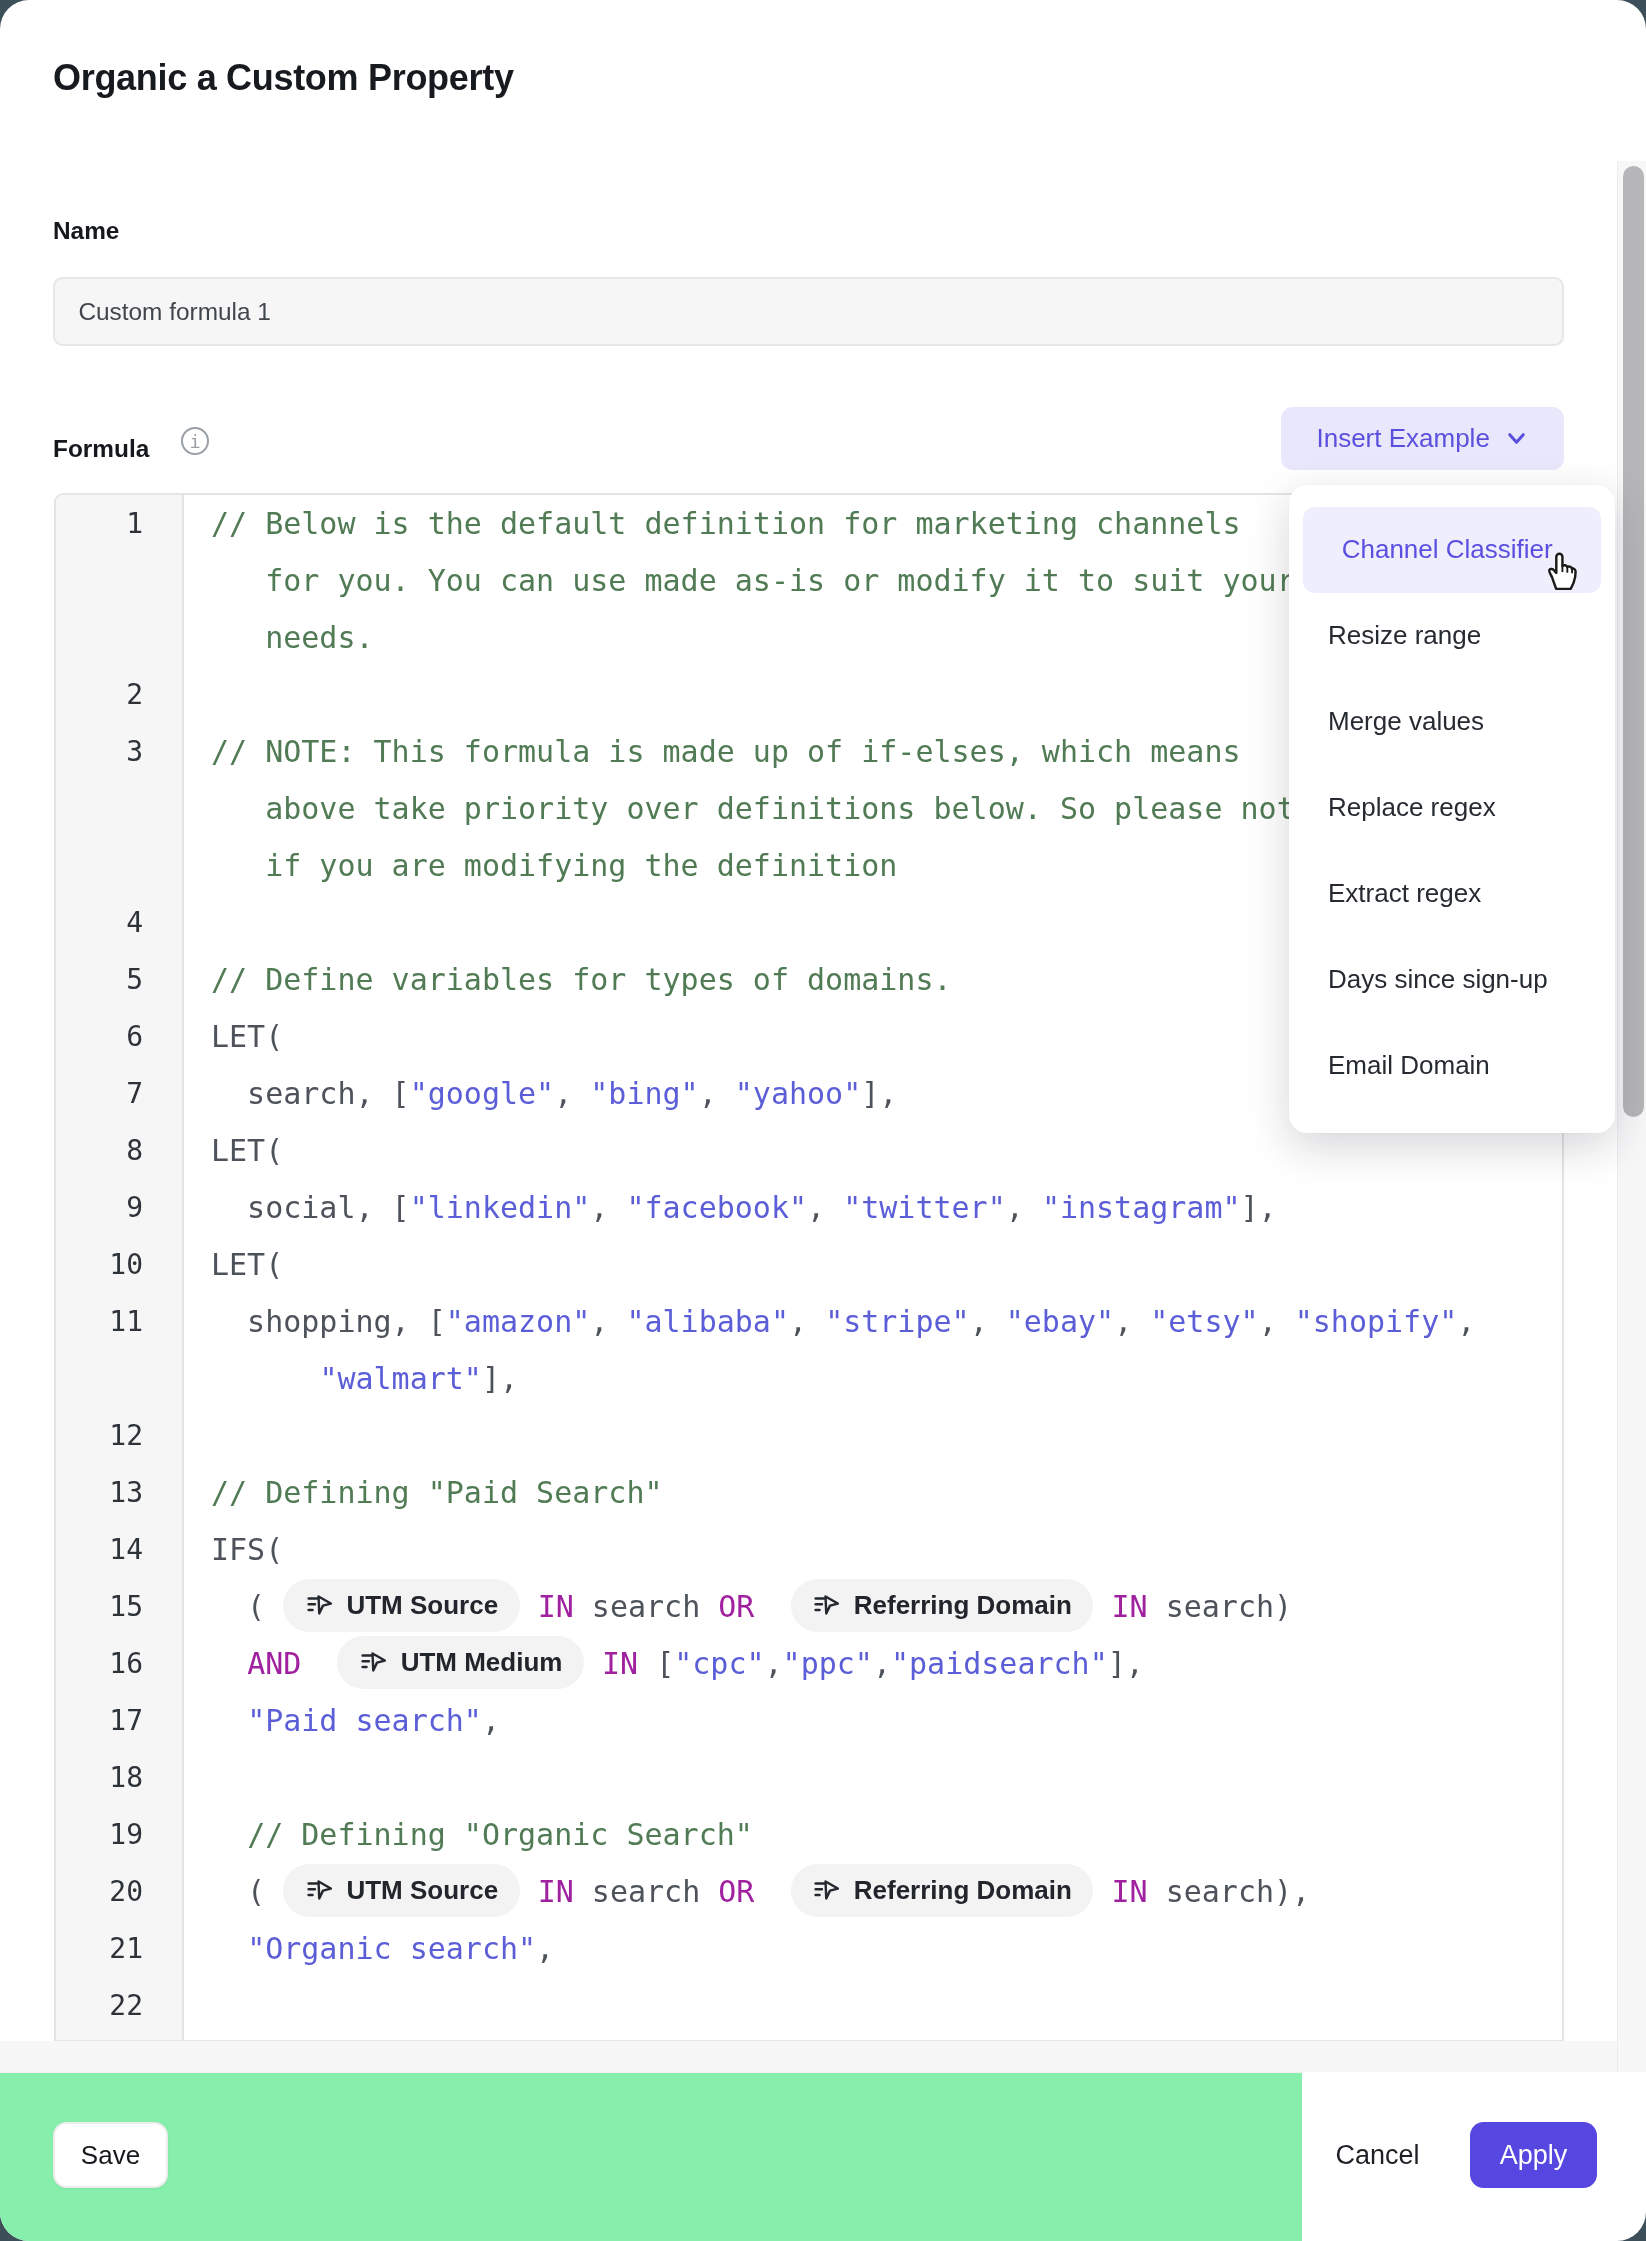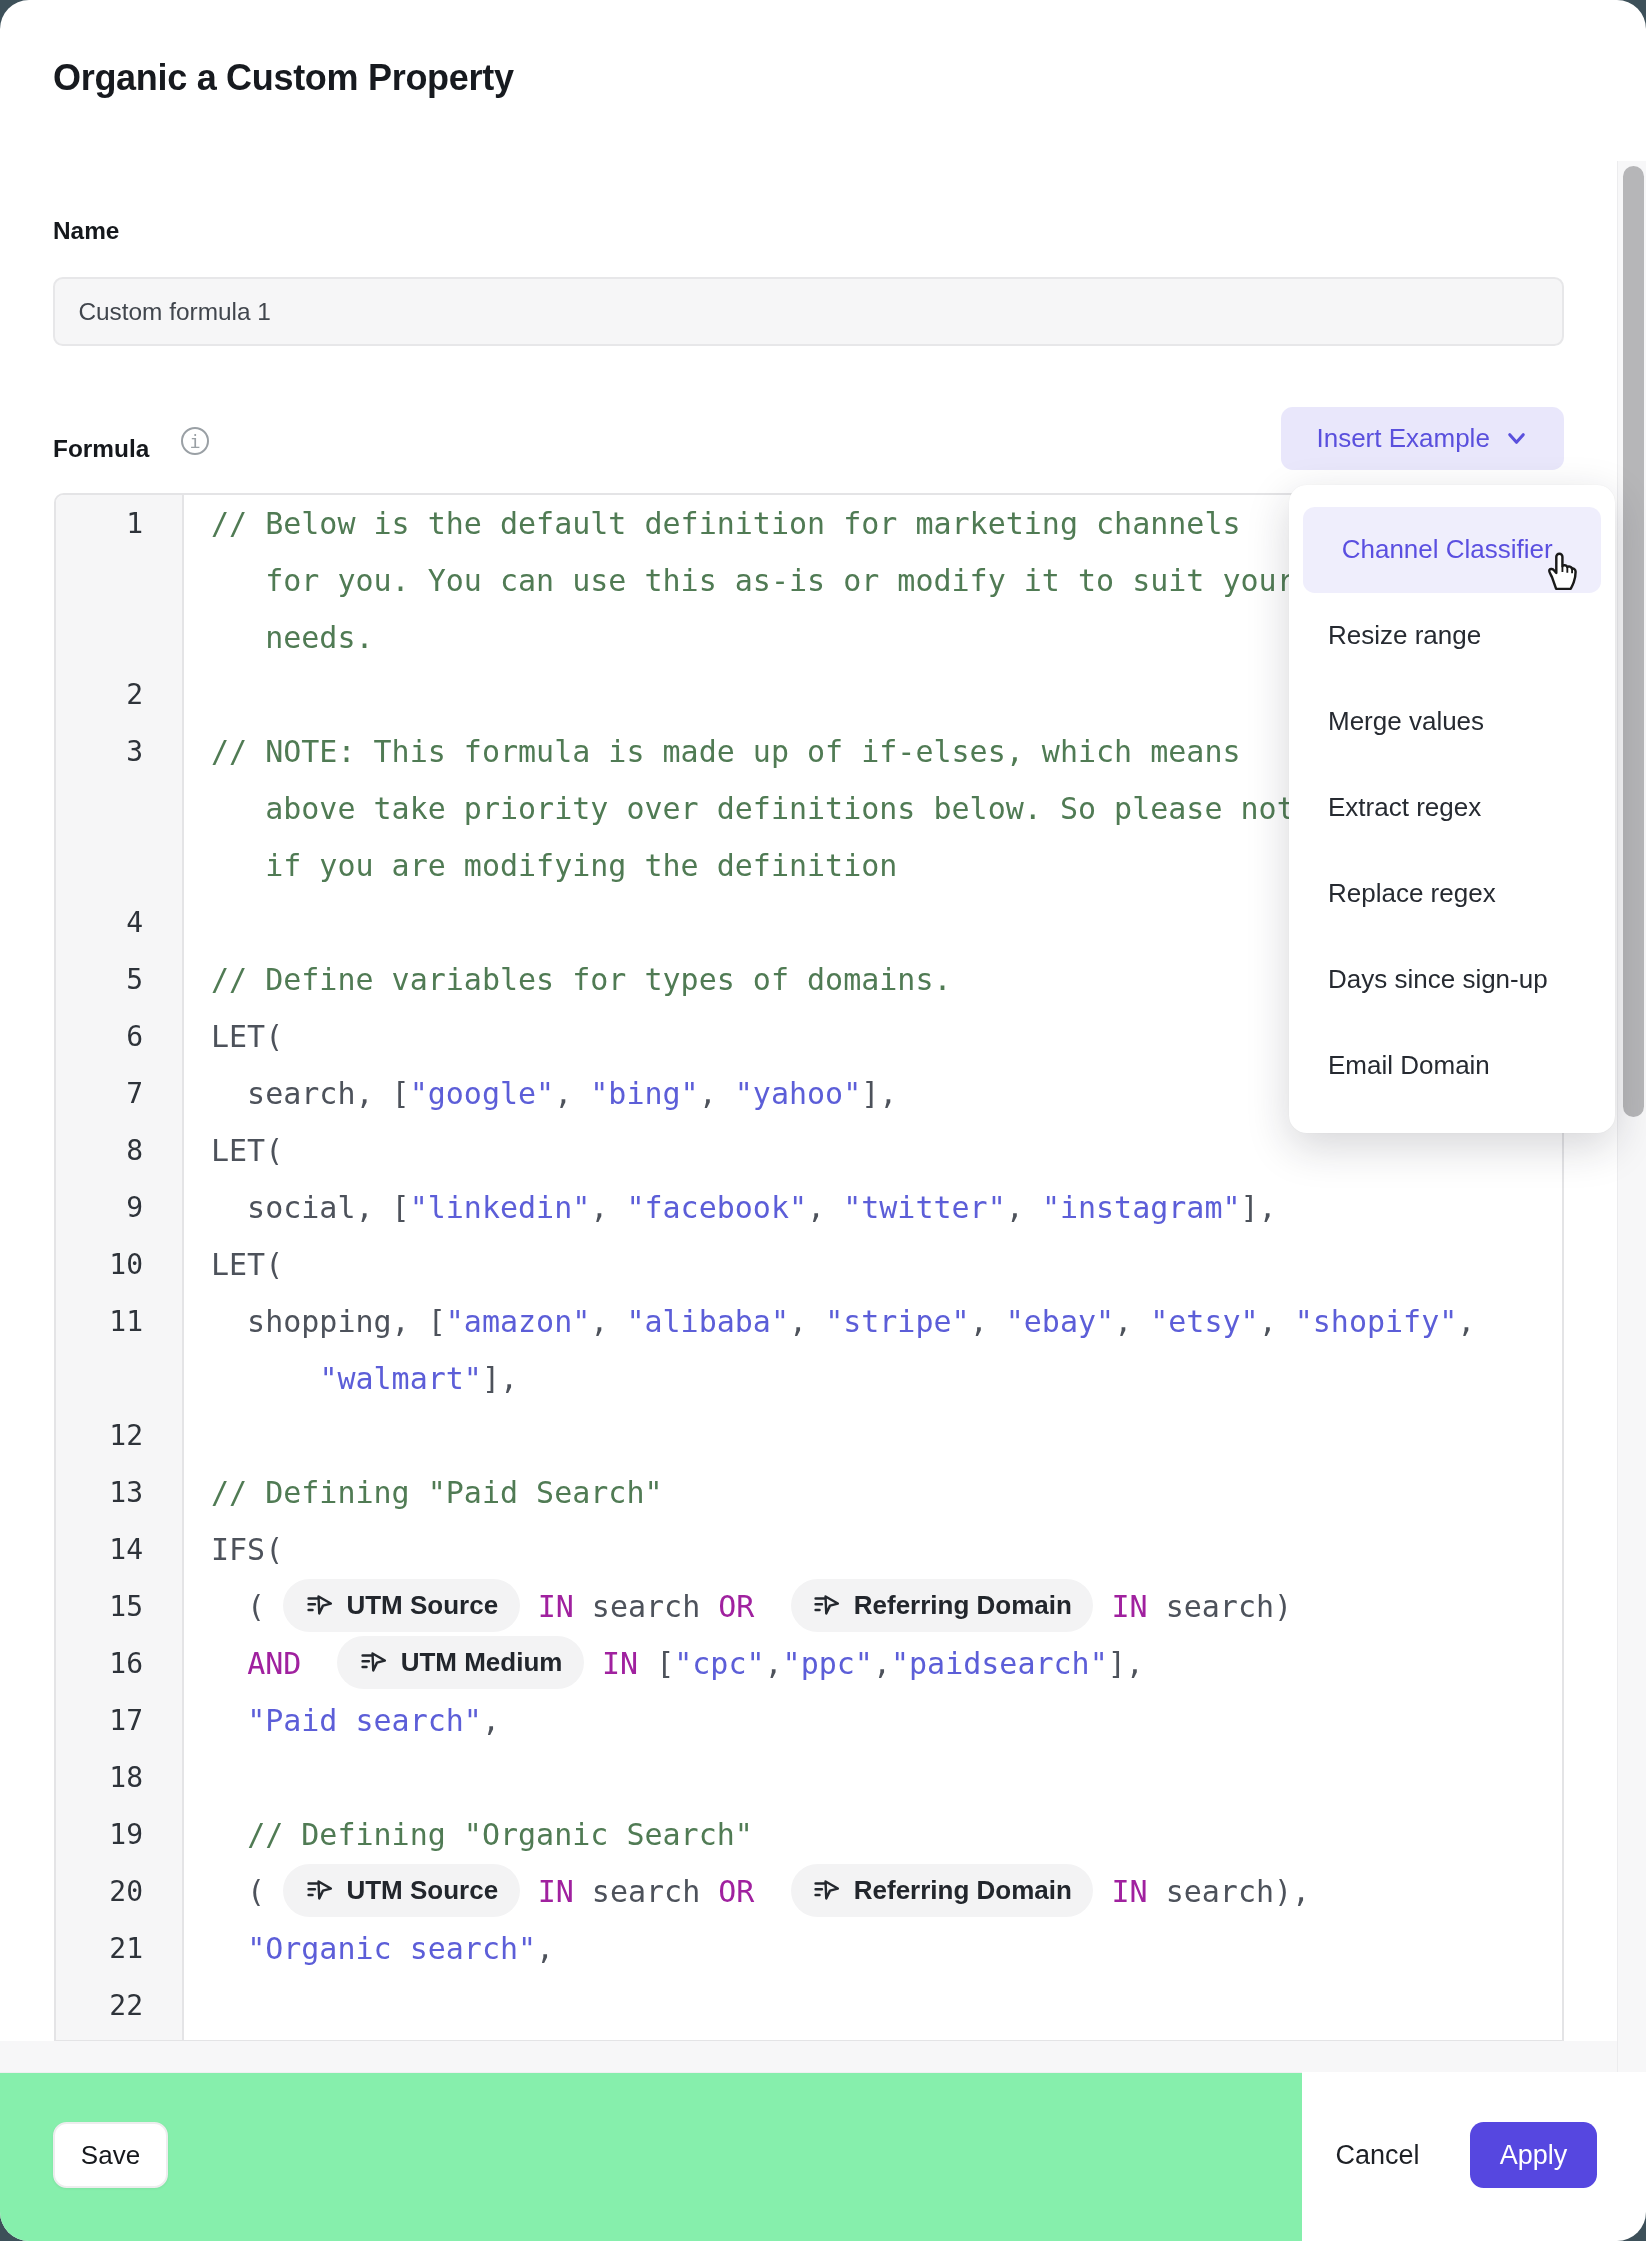--- a/index.html
+++ b/index.html
@@ -89,21 +89,21 @@
         <div class="ln">16</div>
         <div class="ln">17</div>
         <div class="ln">18</div>
         <div class="ln">19</div>
         <div class="ln">20</div>
         <div class="ln">21</div>
         <div class="ln">22</div>
       </div>
     <div class="code" id="code">
         <div class="code-line"><span class="tok-c">// Below is the default definition for marketing channels</span></div>
-        <div class="code-line"><span class="tok-c">   for you. You can use this as-is or modify it to suit your</span></div>
+        <div class="code-line"><span class="tok-c">   for you. You can use made as-is or modify it to suit your</span></div>
         <div class="code-line"><span class="tok-c">   needs.</span></div>
         <div class="code-line"></div>
         <div class="code-line"><span class="tok-c">// NOTE: This formula is made up of if-elses, which means</span></div>
         <div class="code-line"><span class="tok-c">   above take priority over definitions below. So please note</span></div>
         <div class="code-line"><span class="tok-c">   if you are modifying the definition</span></div>
         <div class="code-line"></div>
         <div class="code-line"><span class="tok-c">// Define variables for types of domains.</span></div>
         <div class="code-line"><span class="tok-p">LET(</span></div>
         <div class="code-line"><span class="tok-p">  search, [</span><span class="tok-s">"google"</span><span class="tok-p">, </span><span class="tok-s">"bing"</span><span class="tok-p">, </span><span class="tok-s">"yahoo"</span><span class="tok-p">],</span></div>
         <div class="code-line"><span class="tok-p">LET(</span></div>
@@ -141,22 +141,22 @@
   </div>
 
   <div class="bottom-strip"></div>
   <div class="right-track"></div>
   <div class="scroll-thumb"></div>
 
   <div class="menu" id="menu">
       <div class="menu-item active">Channel Classifier</div>
       <div class="menu-item">Resize range</div>
       <div class="menu-item">Merge values</div>
+      <div class="menu-item">Replace regex</div>
       <div class="menu-item">Extract regex</div>
-      <div class="menu-item">Replace regex</div>
       <div class="menu-item">Days since sign-up</div>
       <div class="menu-item">Email Domain</div>
     </div>
 
   <div class="cursor">
     <svg width="49" height="49" viewBox="0 0 32 32">
       <path d="M11.2 28 L8.6 20.6 C7.6 18.4 6.2 16.6 6.8 15.6 C7.4 14.7 9 14.9 9.9 16 L11.3 17.6 L11.3 7 C11.3 5.9 12.2 5 13.3 5 C14.4 5 15.3 5.9 15.3 7 L15.3 13.2 C15.8 12.2 18 12.3 18.4 13.7 C19.3 13 21.2 13.4 21.5 14.8 C22.6 14.4 23.9 15.3 23.9 16.8 C23.9 19 23.4 21.6 22.7 23.6 C22.1 25.4 21.2 26.8 20.7 28 Z" fill="#ffffff" stroke="#1a1a1a" stroke-width="1.6" stroke-linejoin="round"></path>
       <path d="M15.3 13.2 L15.3 17 M18.5 13.8 L18.5 17.4 M21.6 15 L21.6 17.8" stroke="#1a1a1a" stroke-width="1.2" fill="none"></path>
     </svg>
   </div>

